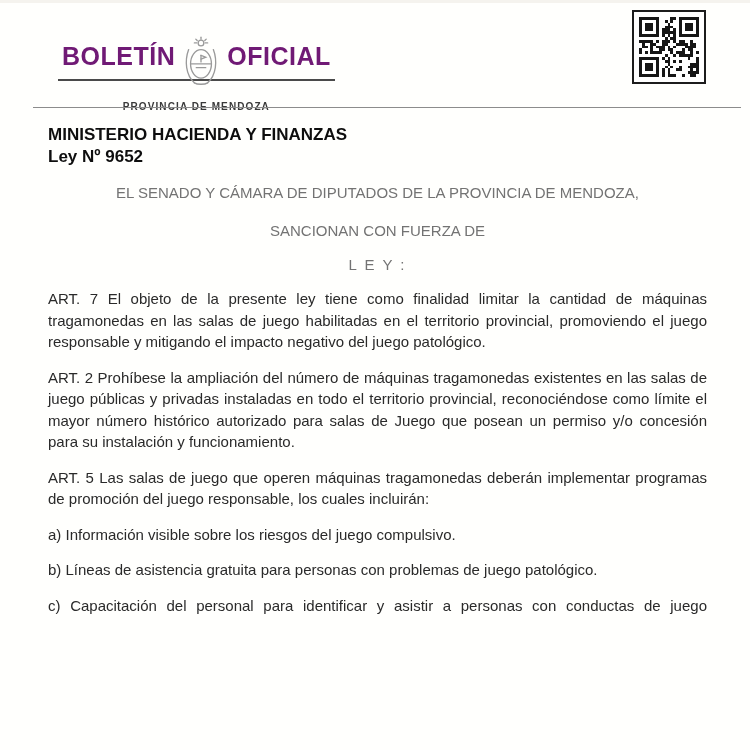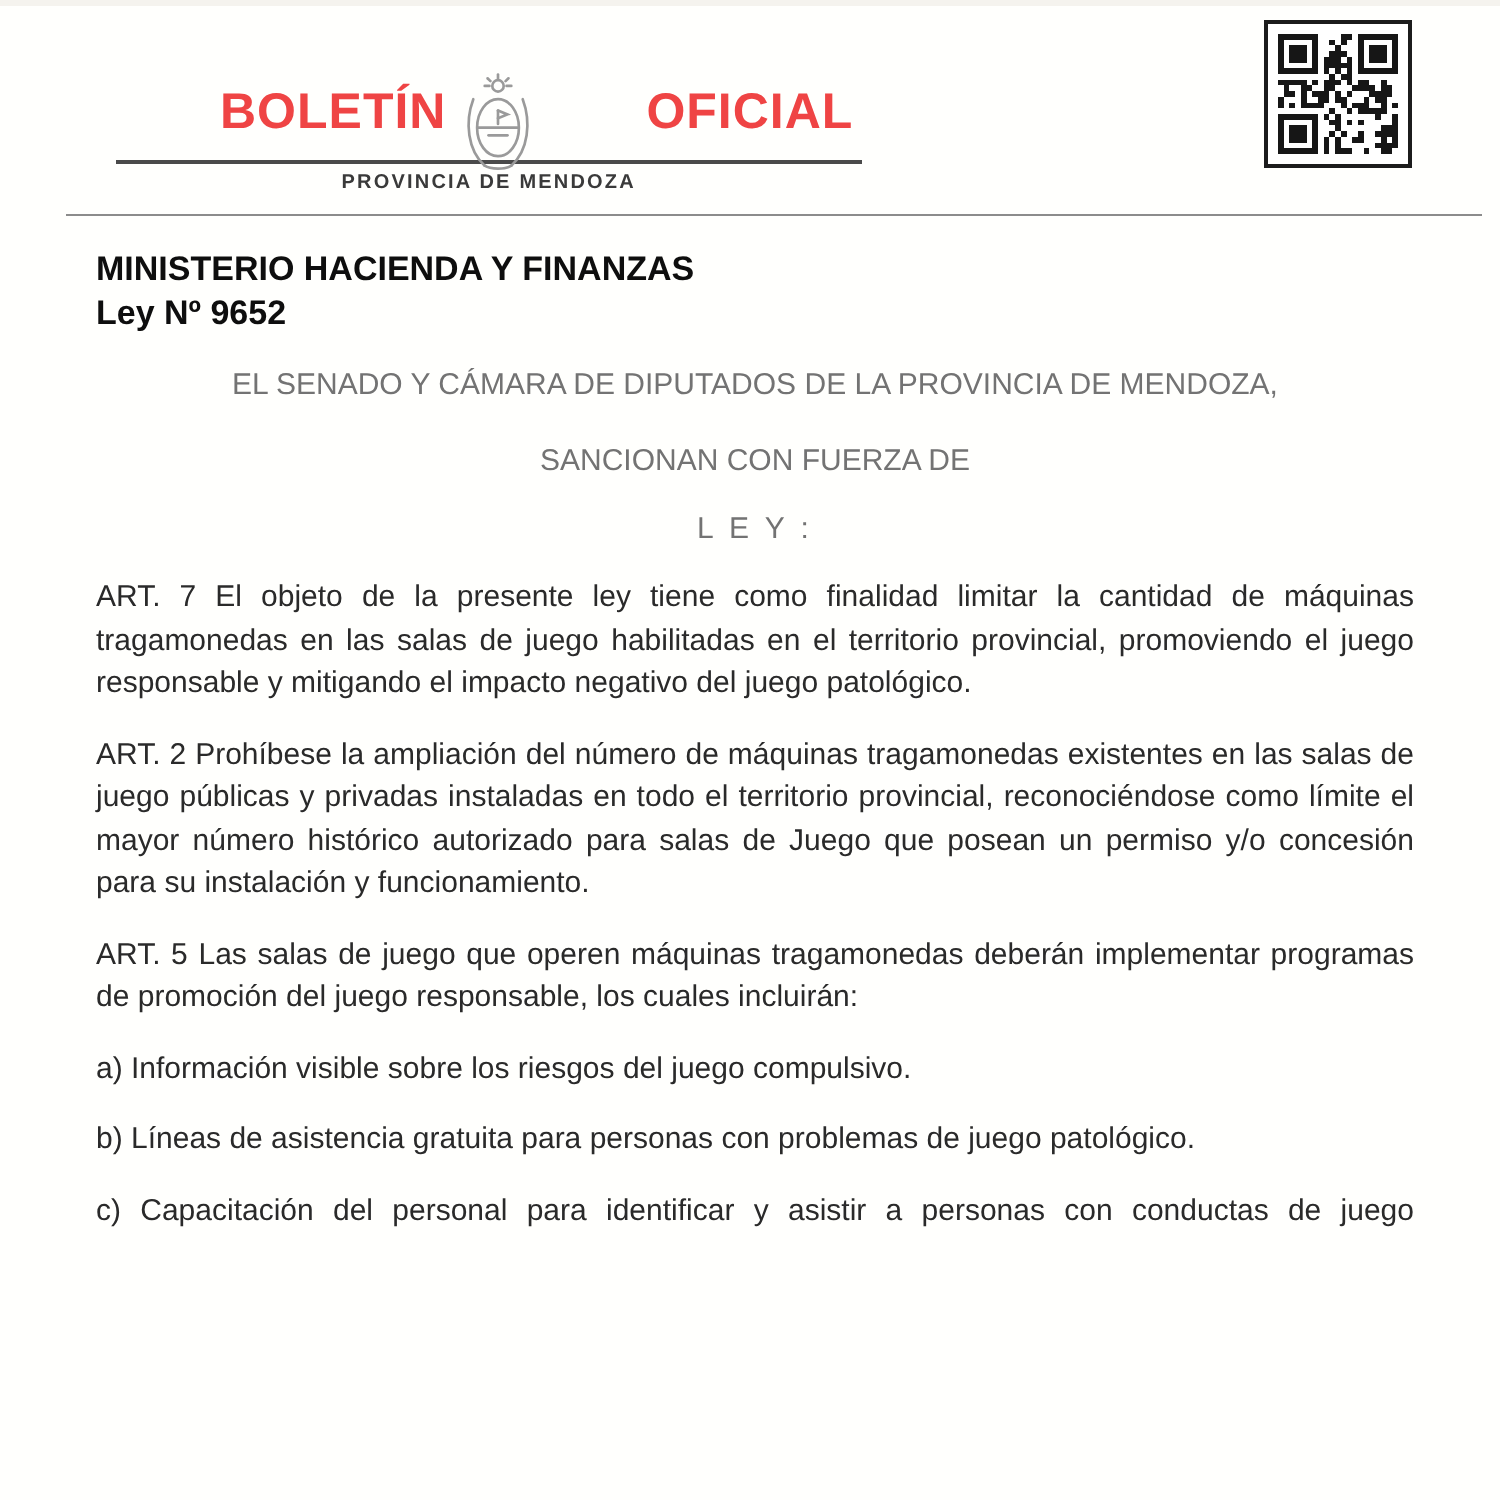--- a/index.html
+++ b/index.html
@@ -16,25 +16,25 @@
   .scan-edge { position: absolute; top: 0; left: 0; width: 750px; height: 3px; background: #f5f3ee; }
 
   
   .masthead { position: absolute; left: 58px; top: 36px; }
   .logo-row {
     display: flex; align-items: center; gap: 7px;
     border-bottom: 2px solid #4a4a4a;
     padding: 0 4px 3px 4px;
   }
   .logo-word {
-    font-weight: bold; font-size: 25px; letter-spacing: 0.5px; color: #ef4444; margin-left: 48px;
+    font-weight: bold; font-size: 25px; letter-spacing: 0.5px; color: #701a75;
   }
   .crest { margin-bottom: -14px; flex: 0 0 auto; }
   .logo-sub {
-    text-align: center; padding-top: 4px;
+    text-align: center; padding-top: 20px;
     font-weight: bold; font-size: 10px; letter-spacing: 1.1px; color: #3a3a3a;
   }
 
   
   .qr-frame {
     position: absolute; left: 632px; top: 10px;
     width: 74px; height: 74px;
     border: 2px solid #1c1c1c; background: #fff;
     display: flex; align-items: center; justify-content: center;
   }

